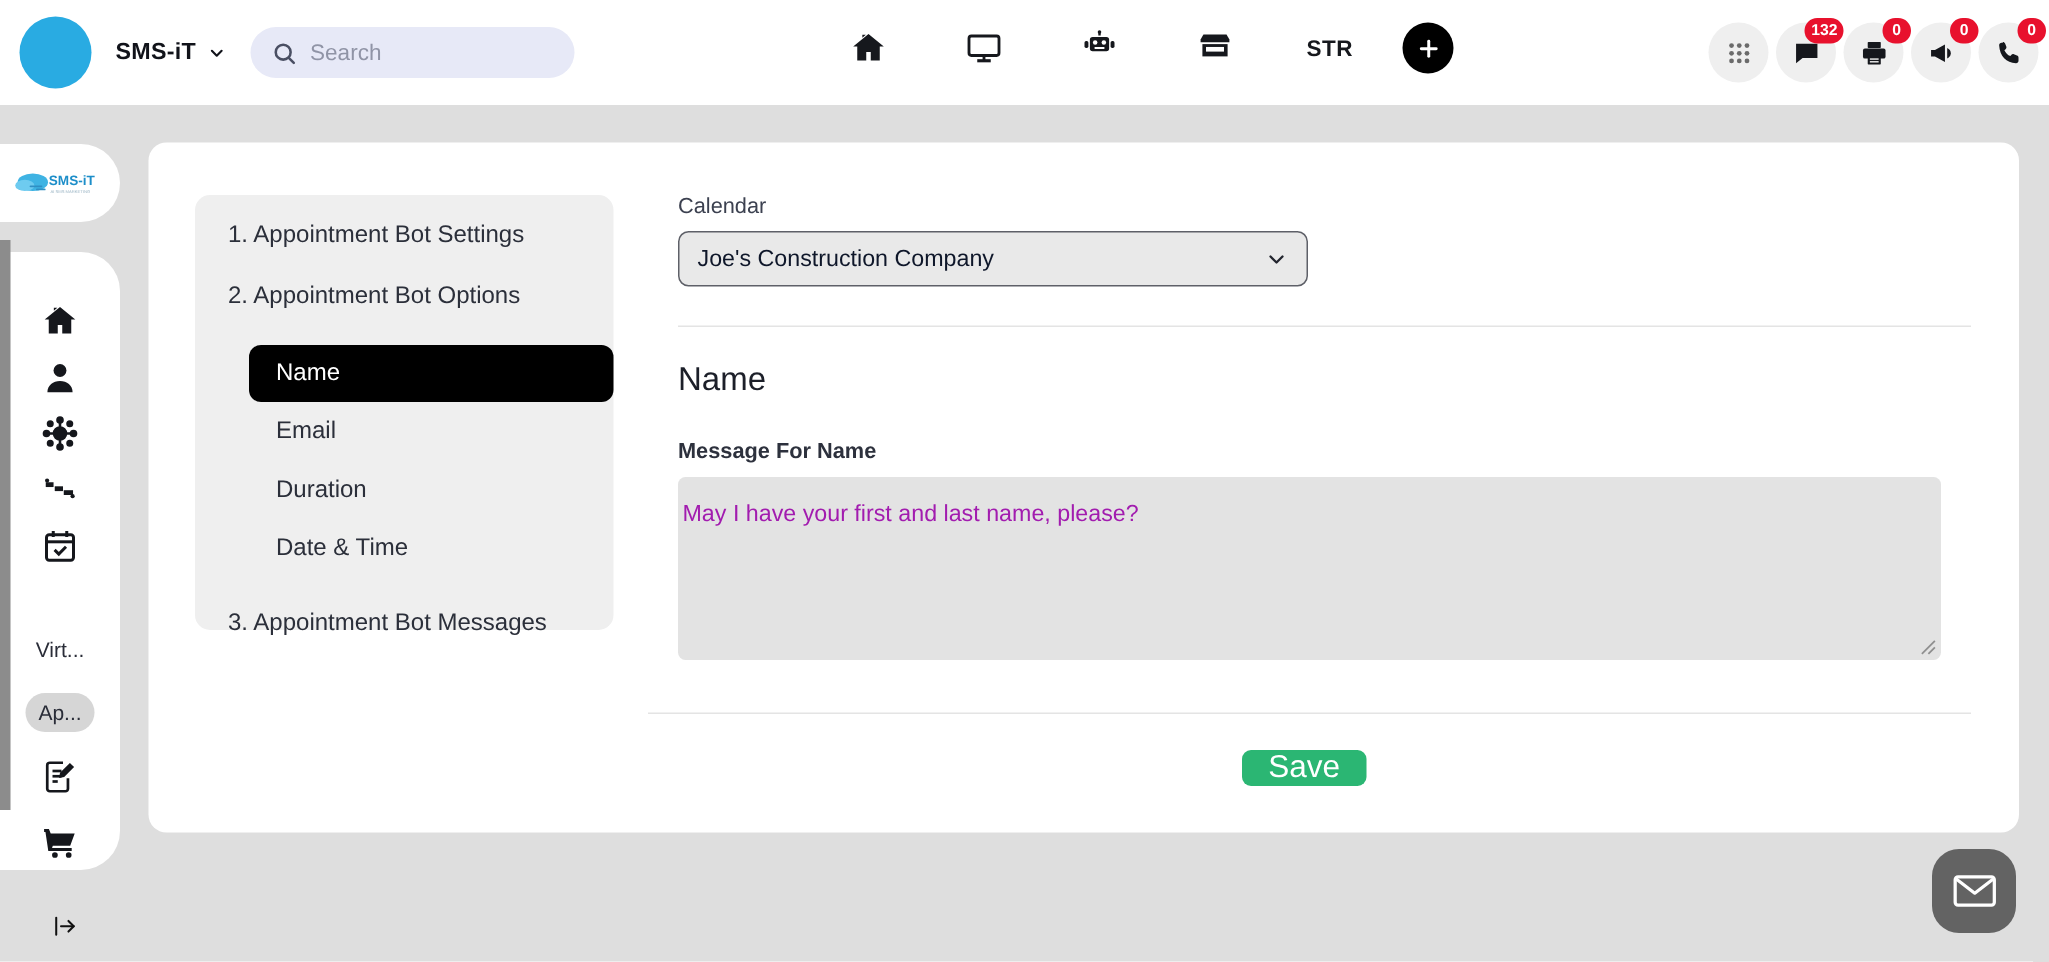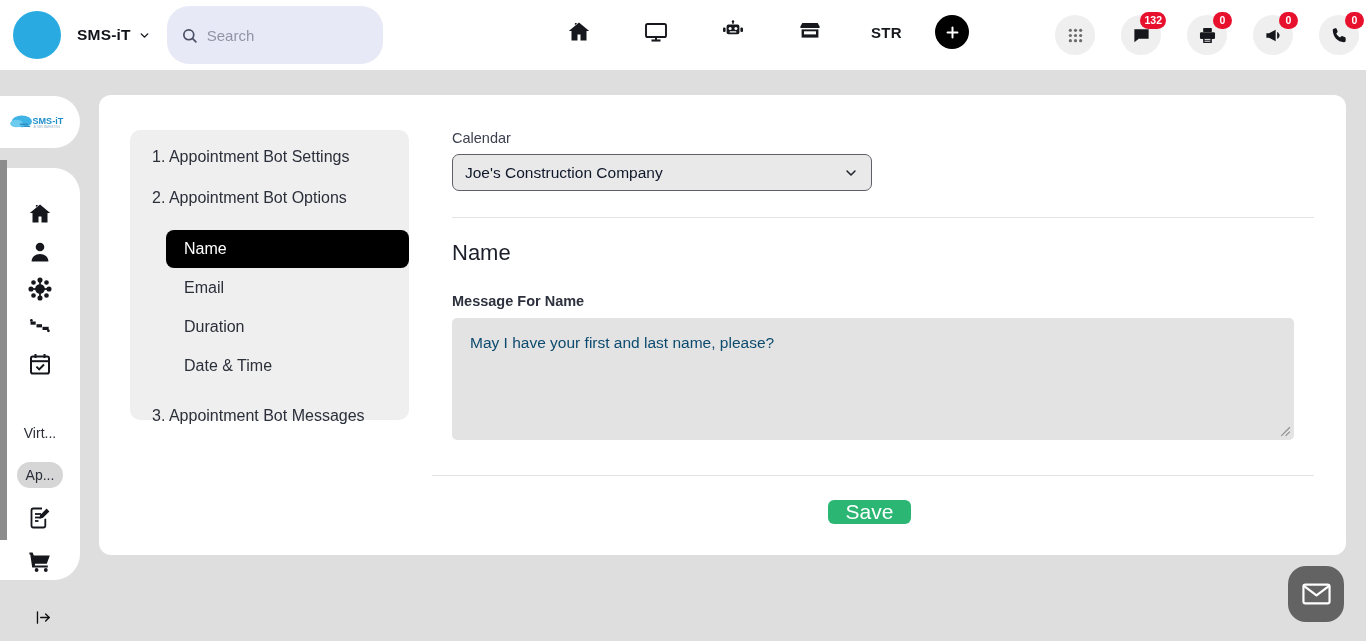--- a/index.html
+++ b/index.html
@@ -27,21 +27,21 @@
     display: flex; align-items: center; gap: 7px;
     margin-left: 16px;
   }
   .brand-name {
     font-size: 15.5px; font-weight: 700; color: #11131a;
     letter-spacing: .2px;
   }
   .brand-caret { width: 13px; height: 13px; color: #11131a; display:block; }
   .search-box {
     margin-left: 16px;
-    width: 216px; height: 58px;
+    width: 216px; height: 34px;
     background: #e7e9f7;
     border-radius: 22px;
     display: flex; align-items: center;
     padding: 0 14px; gap: 9px;
   }
   .search-ico { width: 17px; height: 17px; color: #4a4f63; flex:none; display:block; }
   .search-ph { font-size: 15px; color: #9094a6; }
 
   .center-nav {
     position: absolute; left: 540px; top: 0;
@@ -57,21 +57,21 @@
   .plus-fab {
     width: 34px; height: 34px; border-radius: 50%;
     background: #000; color: #fff;
     display: flex; align-items: center; justify-content: center;
     cursor: pointer; margin-left: 10px;
   }
   .plus-fab svg { width: 17px; height: 17px; display: block; }
 
   .right-nav {
     position: absolute; right: 7px; top: 0; height: 70px;
-    display: flex; align-items: center; gap: 26px;
+    display: flex; align-items: center; gap: 5px;
   }
   .round-ico {
     position: relative;
     width: 40px; height: 40px; border-radius: 50%;
     background: #efefef;
     display: flex; align-items: center; justify-content: center;
     cursor: pointer;
   }
   .round-ico svg { width: 19px; height: 19px; display: block; color: #15171c; }
   .badge {
@@ -202,23 +202,23 @@
   }
   .msg-label {
     font-size: 14.5px; font-weight: 700; color: #2d313d;
     margin-top: 27px; margin-bottom: 9px;
   }
   .msg-area {
     position: relative;
     width: 842px; height: 122px;
     background: #e3e3e3;
     border: none; border-radius: 5px;
-    padding: 16px 18px;
+    padding: 16px 3px;
     font-family: "Liberation Sans", sans-serif;
-    font-size: 15.5px; color: #0c4a6e;
+    font-size: 15.5px; color: #a21caf;
     resize: none; outline: none;
     display: block;
   }
   .resize-grip {
     position: absolute; right: 3px; bottom: 3px;
     width: 13px; height: 13px; pointer-events: none;
   }
   .divider2 {
     position: absolute; left: 333px; top: 380px;
     width: 882px; height: 1px; background: #e4e4e4;

